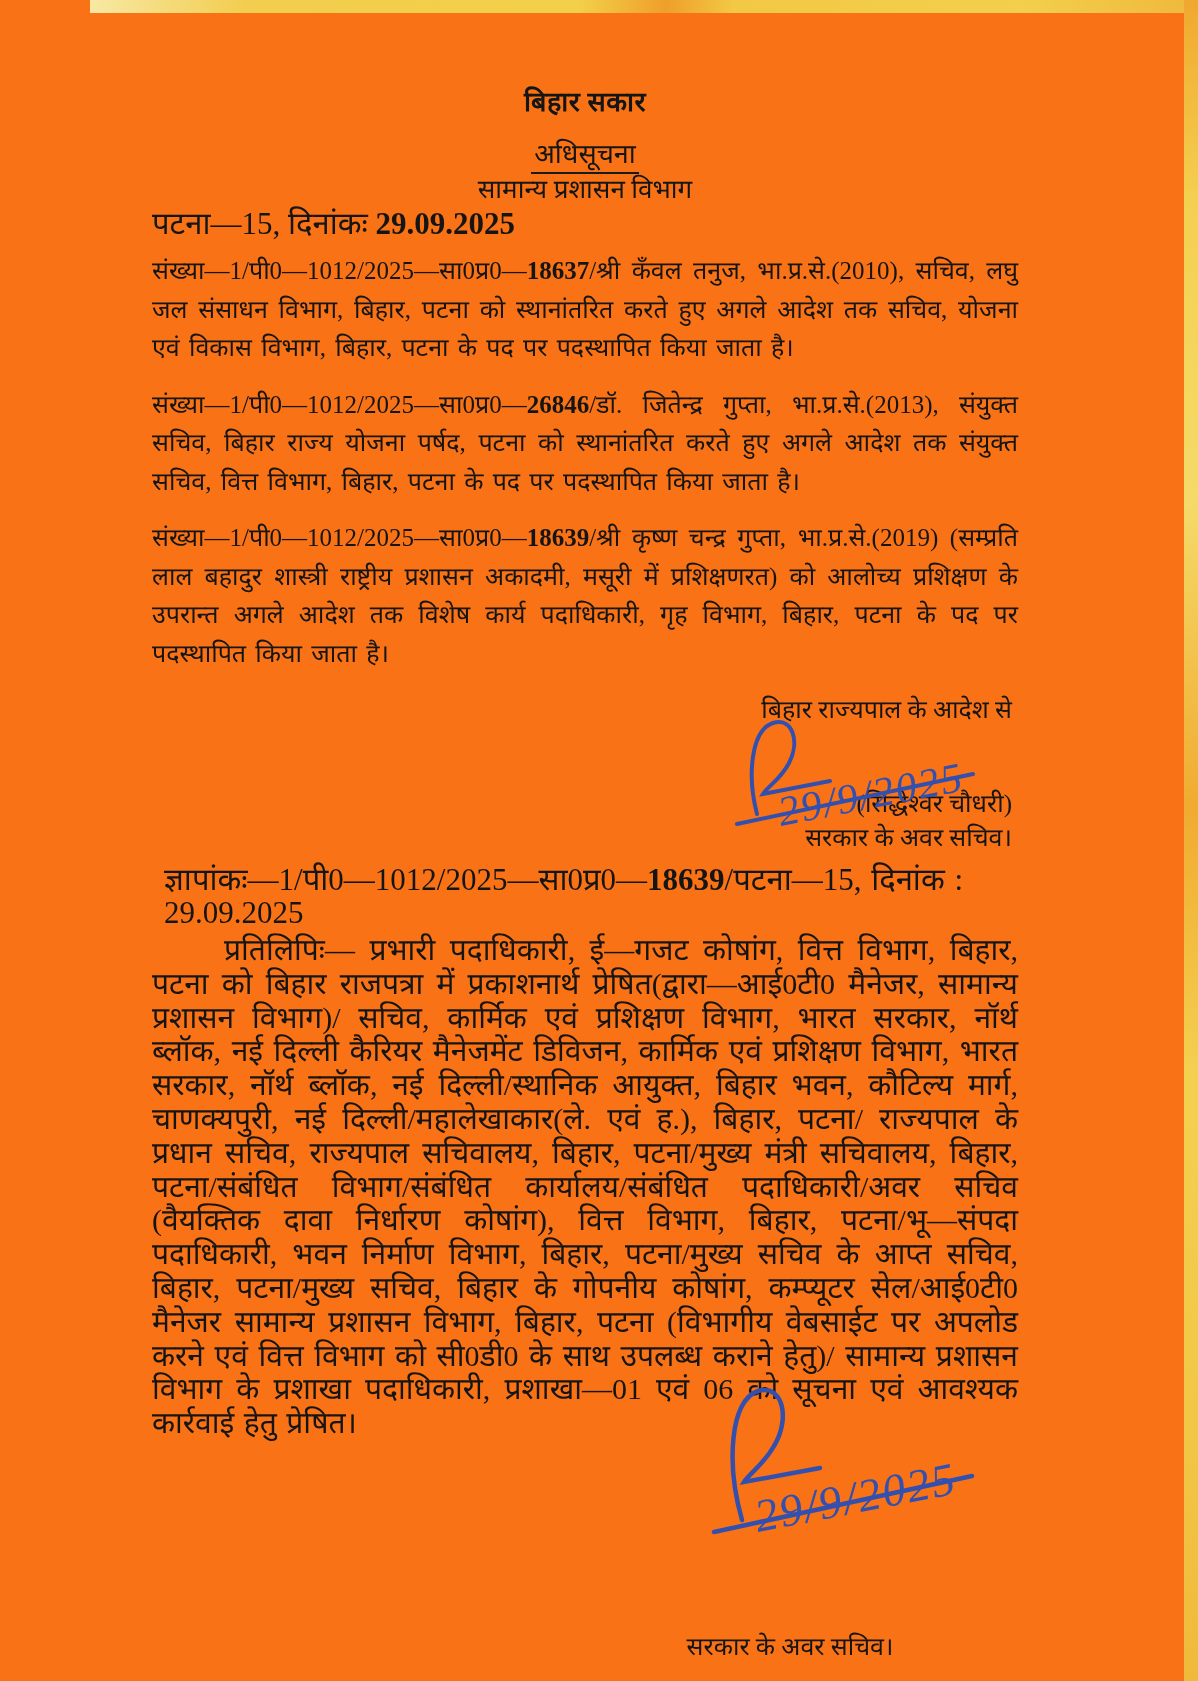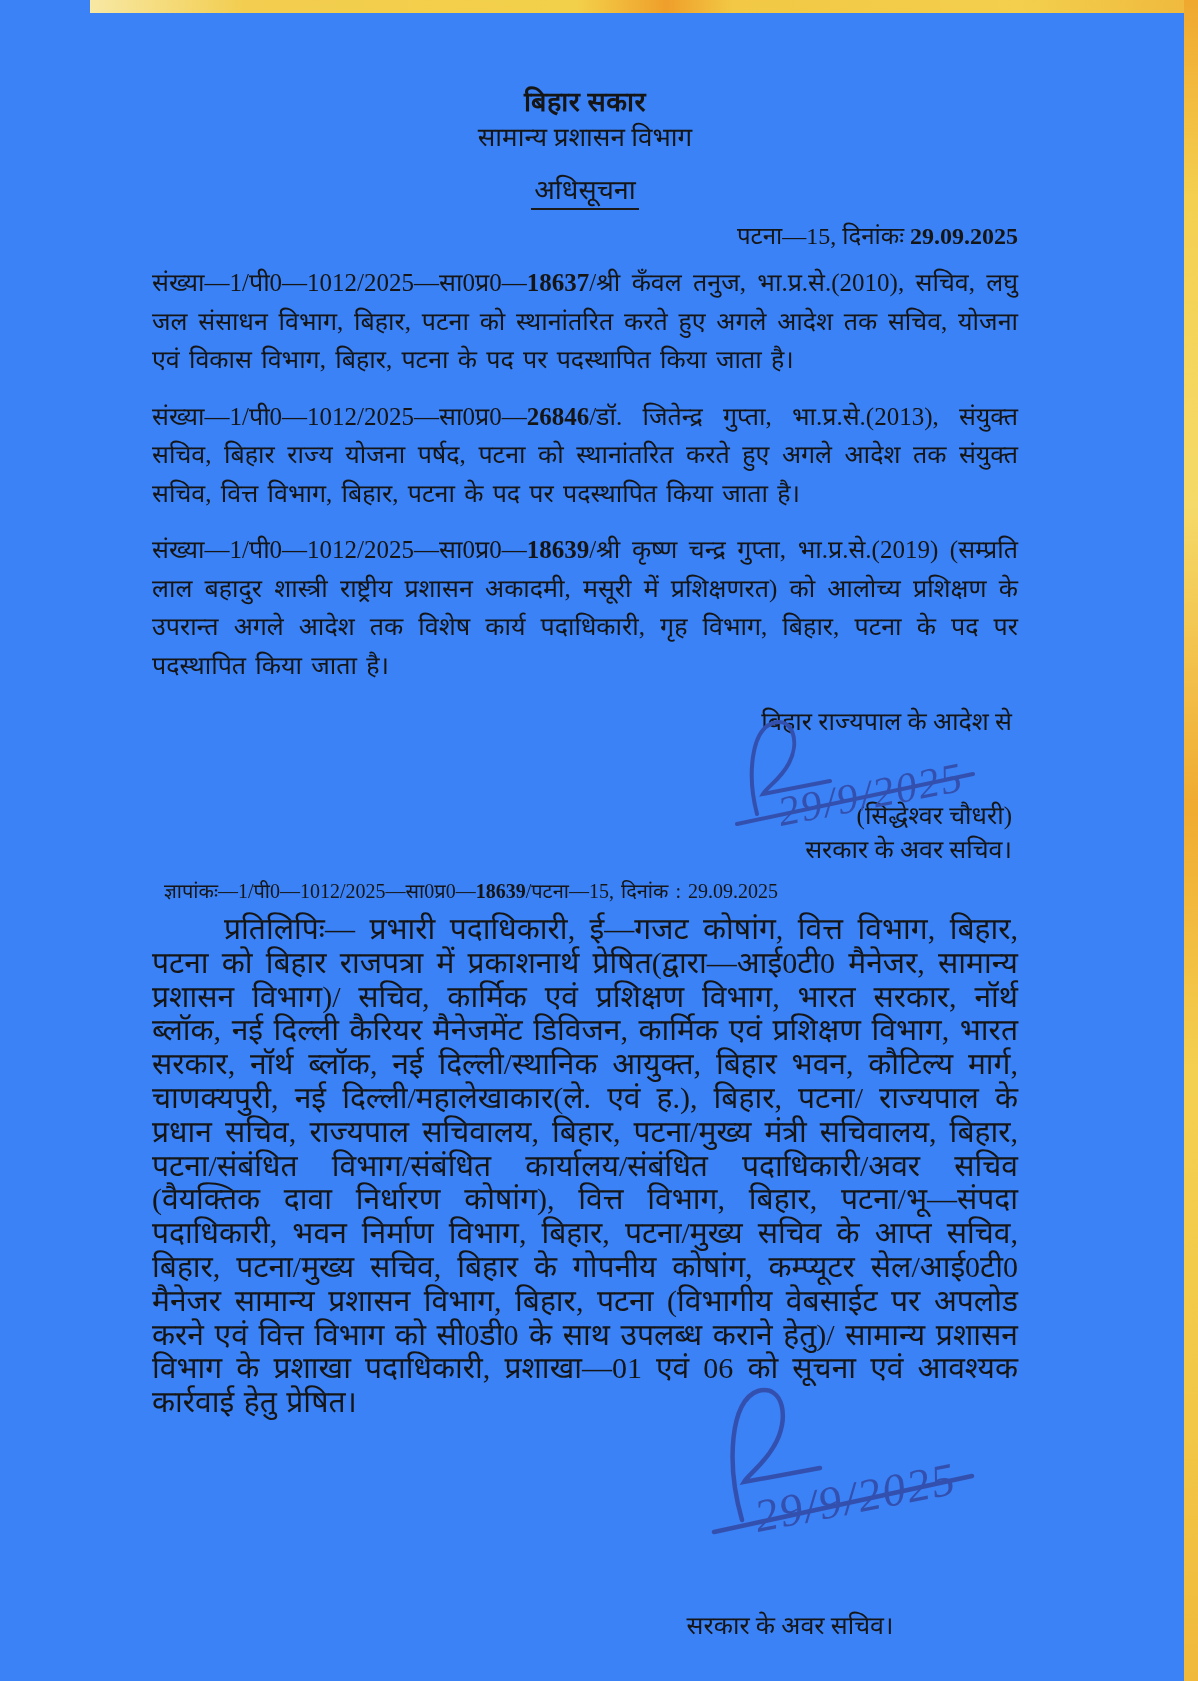--- a/index.html
+++ b/index.html
@@ -3,46 +3,46 @@
 <meta charset="utf-8">
 <style>
   html,body{margin:0;padding:0;}
   body{
     width:1198px;height:1681px;
     background:#ffffff;
     font-family:"Liberation Serif","DejaVu Serif",serif;
   }
   .page{
     position:relative;width:1198px;height:1681px;
-    background:#3b82f6;overflow:hidden;color:#151515;
+    background:#f97316;overflow:hidden;color:#151515;
   }
   
   .edge-top{
     position:absolute;top:0;left:90px;right:0;height:13px;
     background:linear-gradient(90deg,#f7e8a4 0%,#f2cd4f 14%,#f3d049 44%,#ef9f2b 52%,#f2c844 58%,#f3cf4d 84%,#efb83c 100%);
   }
   .edge-right{
     position:absolute;top:0;right:0;width:14px;height:100%;
     background:linear-gradient(180deg,#f0a82f 0%,#f4d051 12%,#f5da69 30%,#f0ab31 48%,#f4d051 64%,#f2c747 84%,#f0b93c 100%);
   }
   .content{position:absolute;left:152px;top:84px;width:866px;}
   .center{text-align:center;}
   .gov-title{font-size:27px;font-weight:bold;line-height:36px;letter-spacing:.5px;}
   .dept-title{font-size:26px;line-height:36px;}
   .doc-type{font-size:27px;line-height:36px;margin-top:16px;}
   .doc-type .ul{border-bottom:2.5px solid #1a1a1a;padding:0 3px 3px 3px;}
-  .place-date{font-size:24px;line-height:32px;margin-top:12px;text-align:right;}
+  .place-date{font-size:31px;line-height:32px;margin-top:0;}
   .place-date b{font-weight:700;}
   .order-para{font-size:25px;line-height:38.5px;text-align:justify;margin-top:12px;word-spacing:3px;}
   .order-para.gap{margin-top:18px;}
   .order-para .num{font-weight:700;}
   .sign-block{width:380px;margin:20px 6px 0 auto;text-align:right;font-size:25px;line-height:34px;}
   .sign-name{margin-top:60px;}
   .sign-desig{margin-top:0;}
-  .memo-line{font-size:20px;line-height:33px;margin-top:8px;padding-left:12px;word-spacing:2px;}
+  .memo-line{font-size:31px;line-height:33px;margin-top:8px;padding-left:12px;word-spacing:2px;}
   .memo-line .num{font-weight:700;}
   .copy-para{font-size:30px;line-height:33.8px;text-align:justify;text-indent:72px;margin-top:4px;word-spacing:2px;}
   .bottom-desig{width:320px;margin:190px 68px 0 auto;text-align:center;font-size:25px;line-height:34px;}
   .hand-sig{position:absolute;pointer-events:none;}
   .sig-one{left:733px;top:714px;}
   .sig-two{left:700px;top:1380px;}
   .hand-sig text{
     font-family:"Liberation Serif","DejaVu Serif",serif;
     font-style:italic;letter-spacing:2px;
   }
@@ -50,22 +50,22 @@
 </head>
 <body>
 
 <div class="page">
   <div class="edge-top"></div>
   <div class="edge-right"></div>
 
   <div class="content">
 
     <div class="center gov-title">बिहार सकार</div>
+    <div class="center doc-type"><span class="ul">अधिसूचना</span></div>
     <div class="center dept-title">सामान्य प्रशासन विभाग</div>
-    <div class="center doc-type"><span class="ul">अधिसूचना</span></div>
 
     <div class="place-date"><span>पटना—15, दिनांकः</span> <b>29.09.2025</b></div>
 
     <div class="order-para"><span>संख्या—1/पी0—1012/2025—सा0प्र0—</span><span class="num">18637</span><span>/श्री कँवल तनुज, भा.प्र.से.(2010), सचिव, लघु जल संसाधन विभाग, बिहार, पटना को स्थानांतरित करते हुए अगले आदेश तक सचिव, योजना एवं विकास विभाग, बिहार, पटना के पद पर पदस्थापित किया जाता है।</span></div>
 
     <div class="order-para gap"><span>संख्या—1/पी0—1012/2025—सा0प्र0—</span><span class="num">26846</span><span>/डॉ. जितेन्द्र गुप्ता, भा.प्र.से.(2013), संयुक्त सचिव, बिहार राज्य योजना पर्षद, पटना को स्थानांतरित करते हुए अगले आदेश तक संयुक्त सचिव, वित्त विभाग, बिहार, पटना के पद पर पदस्थापित किया जाता है।</span></div>
 
     <div class="order-para gap"><span>संख्या—1/पी0—1012/2025—सा0प्र0—</span><span class="num">18639</span><span>/श्री कृष्ण चन्द्र गुप्ता, भा.प्र.से.(2019) (सम्प्रति लाल बहादुर शास्त्री राष्ट्रीय प्रशासन अकादमी, मसूरी में प्रशिक्षणरत) को आलोच्य प्रशिक्षण के उपरान्त अगले आदेश तक विशेष कार्य पदाधिकारी, गृह विभाग, बिहार, पटना के पद पर पदस्थापित किया जाता है।</span></div>
 
     <div class="sign-block">

